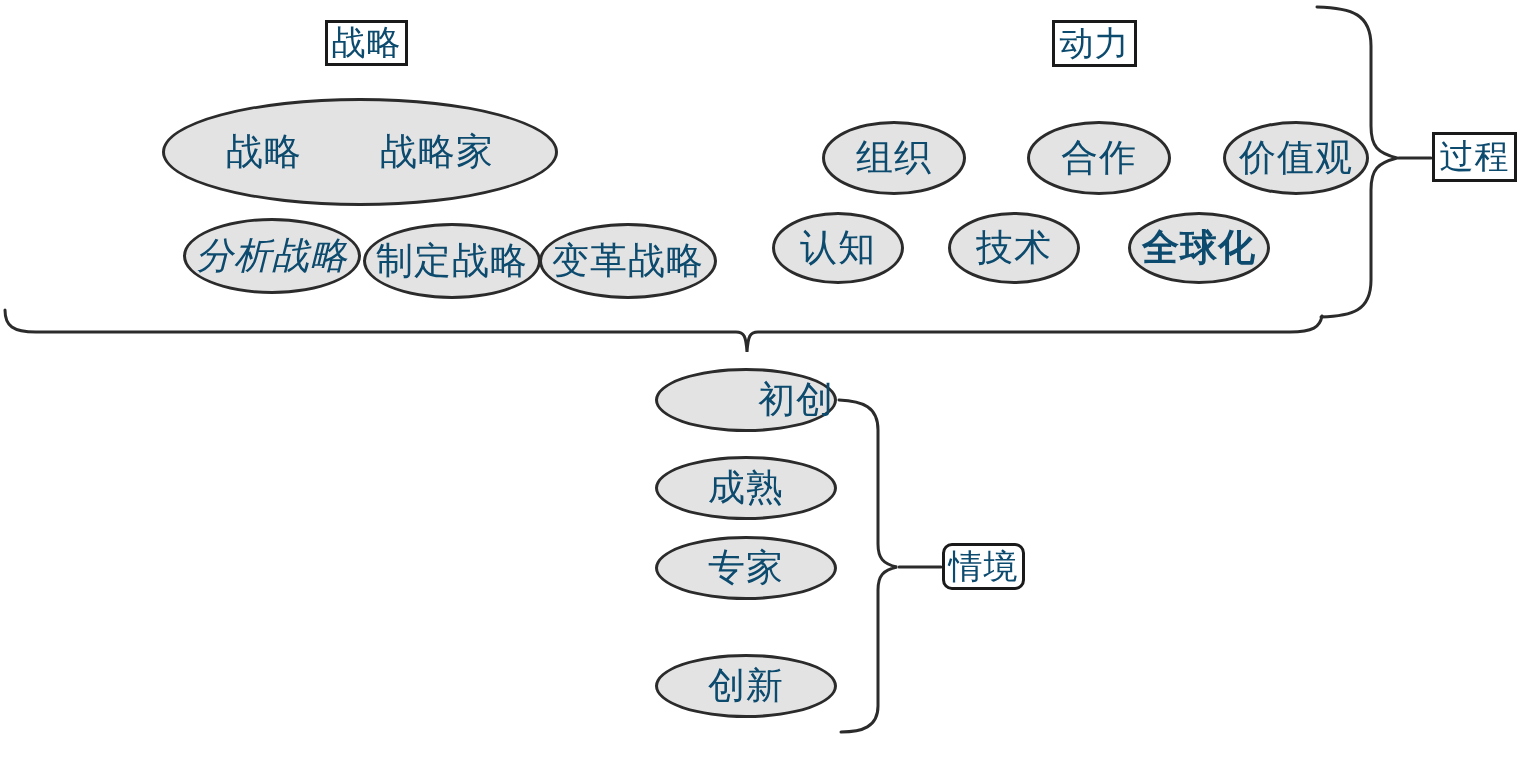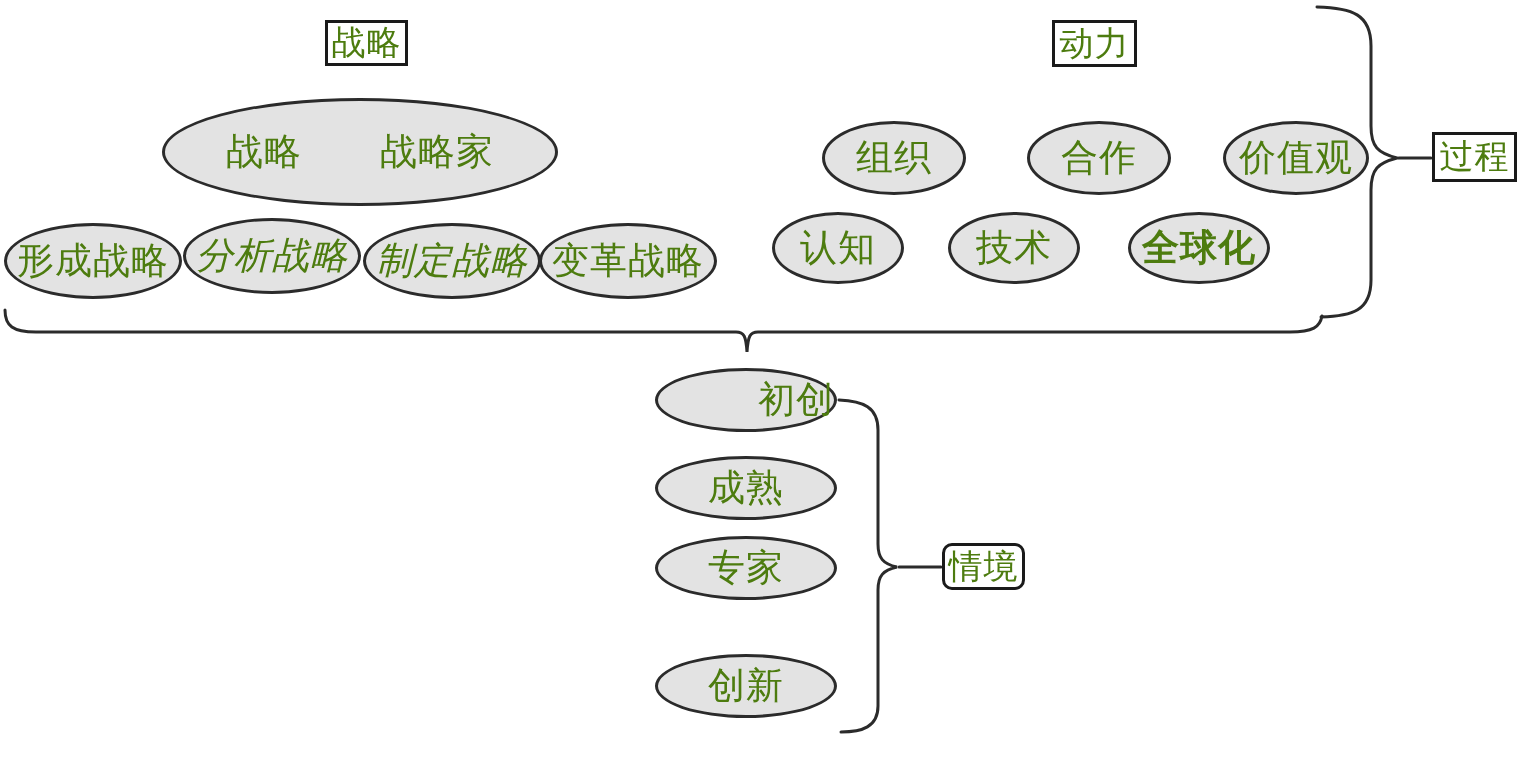--- a/index.html
+++ b/index.html
@@ -38,21 +38,21 @@
     align-items: center;
     justify-content: center;
     font-size: 34px;
     letter-spacing: 1px;
     white-space: nowrap;
   }
   
   #main-ellipse      { left: 162px; top:  98px; width: 396px; height: 108px; gap: 78px; }
   #ellipse-form      { left:   4px; top: 223px; width: 178px; height: 76px; }
   #ellipse-analyze   { left: 183px; top: 218px; width: 178px; height: 76px; font-style: italic; }
-  #ellipse-formulate { left: 363px; top: 223px; width: 178px; height: 76px; font-style: italic; }
+  #ellipse-formulate { left: 363px; top: 223px; width: 178px; height: 76px; }
   #ellipse-transform { left: 539px; top: 223px; width: 178px; height: 76px; }
   
   #ellipse-organization  { left:  822px; top: 121px; width: 144px; height: 74px; }
   #ellipse-cooperation   { left: 1027px; top: 121px; width: 144px; height: 74px; }
   #ellipse-values        { left: 1223px; top: 121px; width: 146px; height: 74px; }
   #ellipse-cognition     { left:  772px; top: 212px; width: 132px; height: 72px; }
   #ellipse-technology    { left:  948px; top: 212px; width: 132px; height: 72px; }
   #ellipse-globalization { left: 1128px; top: 212px; width: 142px; height: 72px; font-weight: bold; }
   
   #ellipse-startup         { left: 655px; top: 368px; width: 182px; height: 64px; justify-content: flex-end; }
@@ -76,21 +76,21 @@
   #brace-svg path {
     fill: none;
     stroke: var(--stroke, #2b2b2b);
     stroke-width: 3;
     stroke-linecap: round;
   }
 </style>
 </head>
 <body>
 
-<div id="canvas" style="color: #4d7c0f;">
+<div id="canvas" style="color: #0c4a6e;">
 
   <svg id="brace-svg" viewBox="0 0 1520 778" xmlns="http://www.w3.org/2000/svg">
     <path d="M 1317 7 C 1352 8 1371 14 1371 46 L 1371 126 C 1371 147 1378 153 1397 158 C 1378 163 1371 169 1371 190 L 1371 280 C 1371 311 1352 316 1321 317"></path>
     <path d="M 1399 158 L 1431 158"></path>
     <path d="M 5 310 C 5 326 13 332 36 332 L 736 332 C 744 332 746 336 747 352 C 748 336 750 332 758 332 L 1290 332 C 1313 332 1320 327 1322 316"></path>
     <path d="M 839 400 C 863 401 878 407 878 430 L 878 544 C 878 558 883 564 897 567 C 883 570 878 576 878 590 L 878 706 C 878 727 862 732 841 732"></path>
     <path d="M 899 567 L 941 567"></path>
   </svg>
 
   <div class="labelbox" id="strategy-box">
@@ -102,23 +102,20 @@
   <div class="labelbox" id="process-box">
     <span>过程</span>
   </div>
   <div class="labelbox" id="context-box">
     <span>情境</span>
   </div>
 
   <div class="ellipse" id="main-ellipse">
     <span>战略</span>
     <span>战略家</span>
-  </div>
-  <div class="ellipse" id="ellipse-form">
-    <span>形成战略</span>
   </div>
   <div class="ellipse" id="ellipse-analyze">
     <span>分析战略</span>
   </div>
   <div class="ellipse" id="ellipse-formulate">
     <span>制定战略</span>
   </div>
   <div class="ellipse" id="ellipse-transform">
     <span>变革战略</span>
   </div>

